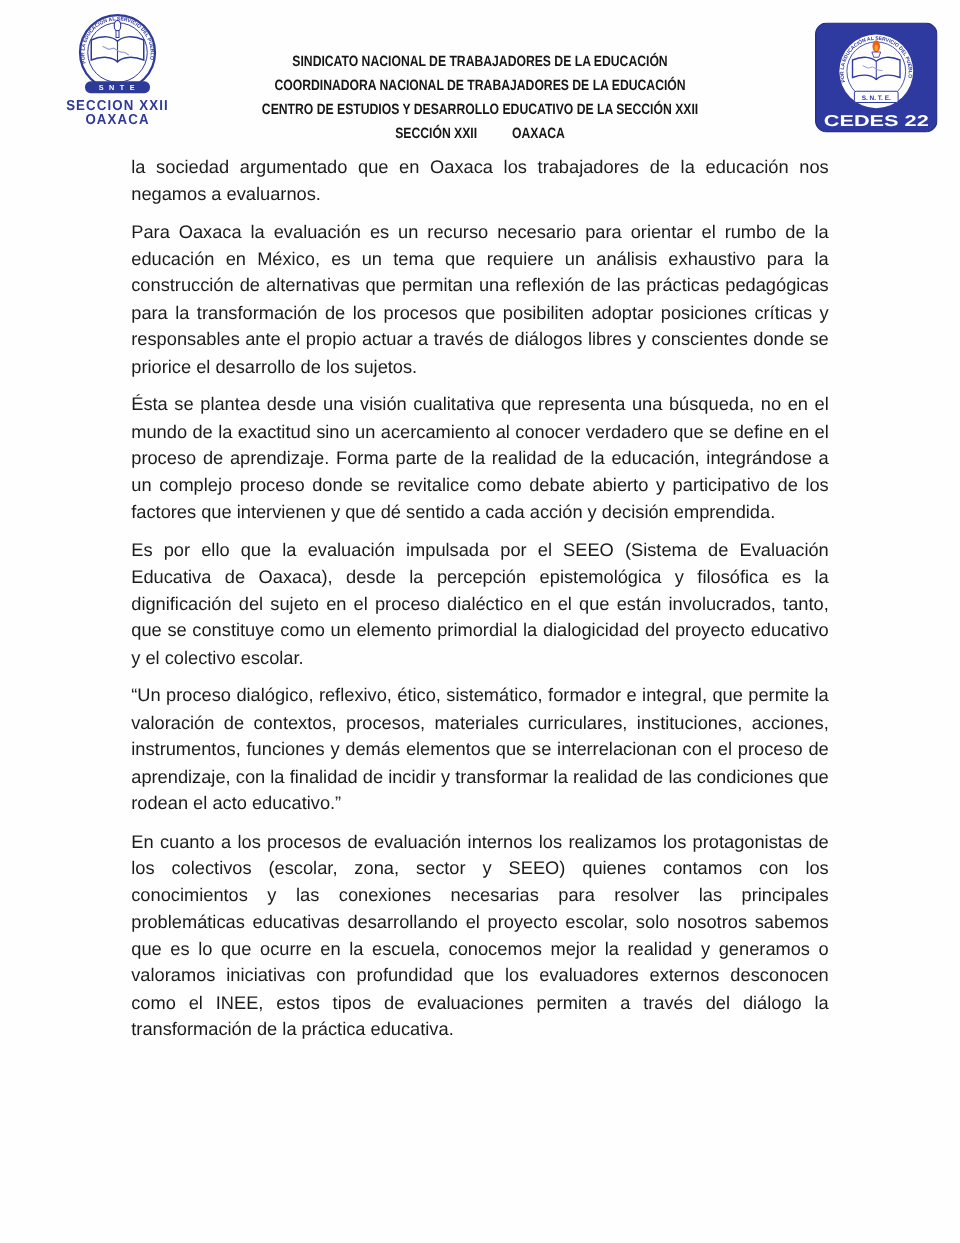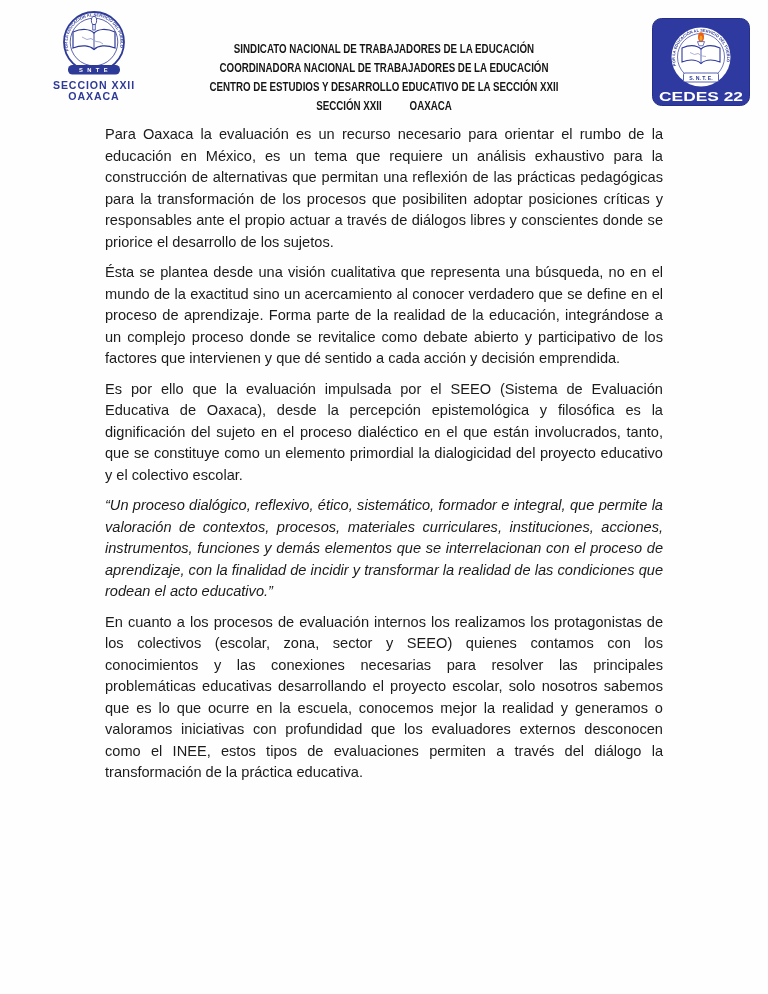--- a/index.html
+++ b/index.html
@@ -22,21 +22,21 @@
     transform:scaleX(.82);transform-origin:center top;
   }
   .ht-line{white-space:nowrap;}
   .ht-line4{display:flex;justify-content:center;gap:34px;}
   
   .content{
     position:absolute;left:105px;top:124px;width:558px;
     font-size:14.6px;line-height:21.5px;text-align:justify;
   }
   .para{margin:0 0 9px 0;}
-  .quote{font-style:italic;}
+  .quote{}
 </style>
 </head>
 <body>
 
 <div class="page">
 
   <header class="header">
 
     <div class="logo-left">
       <svg width="104" height="70" viewBox="0 0 104 70">
@@ -105,20 +105,21 @@
 
         <rect x="31.5" y="55" width="35" height="9" rx="1.5" fill="#ffffff" stroke="#2f3aa0" stroke-width="0.8"></rect>
         <text x="49" y="61.8" text-anchor="middle" font-size="5.2" font-weight="bold" fill="#2e3a97" font-family="Liberation Sans, sans-serif">S. N. T. E.</text>
         <text x="49" y="82.5" text-anchor="middle" font-size="12.5" font-weight="bold" fill="#ffffff" textLength="84" lengthAdjust="spacingAndGlyphs" font-family="Liberation Sans, sans-serif">CEDES 22</text>
       </svg>
     </div>
 
   </header>
 
   <main class="content">
+    <p class="para">la sociedad argumentado que en Oaxaca los trabajadores de la educación nos negamos a evaluarnos.</p>
     <p class="para">Para Oaxaca la evaluación es un recurso necesario para orientar el rumbo de la educación en México, es un tema  que requiere un análisis exhaustivo para la construcción de alternativas que permitan una reflexión de las prácticas pedagógicas  para la transformación de los procesos que posibiliten adoptar posiciones críticas y responsables ante el  propio actuar a través de diálogos libres y conscientes donde se priorice el desarrollo de los sujetos.</p>
     <p class="para">Ésta se plantea desde  una visión cualitativa que representa una búsqueda, no en el mundo de la exactitud sino un acercamiento al conocer verdadero que se define en el proceso de aprendizaje. Forma parte de la realidad de la educación, integrándose a un complejo proceso donde se revitalice como debate abierto y participativo de los factores que intervienen y que dé sentido a cada acción y decisión emprendida.</p>
     <p class="para">Es por ello que la evaluación impulsada por el SEEO (Sistema de Evaluación Educativa de Oaxaca), desde la percepción epistemológica y filosófica es la dignificación del sujeto en el proceso dialéctico en el que están involucrados, tanto,  que se constituye como un elemento primordial la dialogicidad del proyecto educativo y el colectivo escolar.</p>
     <p class="para quote">“Un proceso dialógico, reflexivo, ético,  sistemático, formador e integral, que permite la valoración de contextos, procesos,  materiales curriculares, instituciones, acciones, instrumentos, funciones y demás elementos que se interrelacionan con el proceso de aprendizaje, con la finalidad de  incidir  y transformar  la realidad de las condiciones que rodean el acto educativo.”</p>
     <p class="para">En cuanto a los procesos de evaluación internos los realizamos los protagonistas de los colectivos (escolar, zona, sector y SEEO) quienes contamos con los conocimientos y las conexiones necesarias para resolver las principales problemáticas educativas desarrollando el proyecto escolar, solo nosotros sabemos que es lo que ocurre en la escuela, conocemos mejor la realidad  y generamos o valoramos iniciativas con  profundidad que los evaluadores externos desconocen como el INEE, estos tipos de evaluaciones permiten a través del diálogo la transformación de la práctica educativa.</p>
   </main>
 
 </div>
 
 </body></html>

